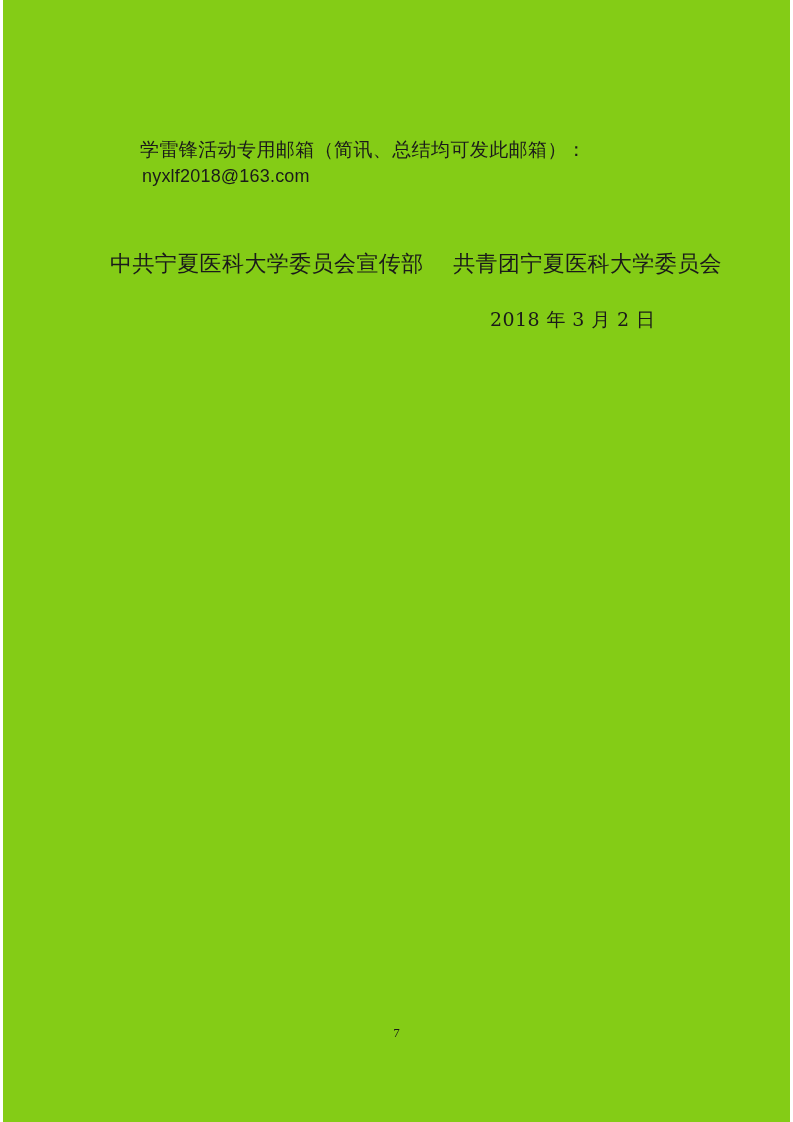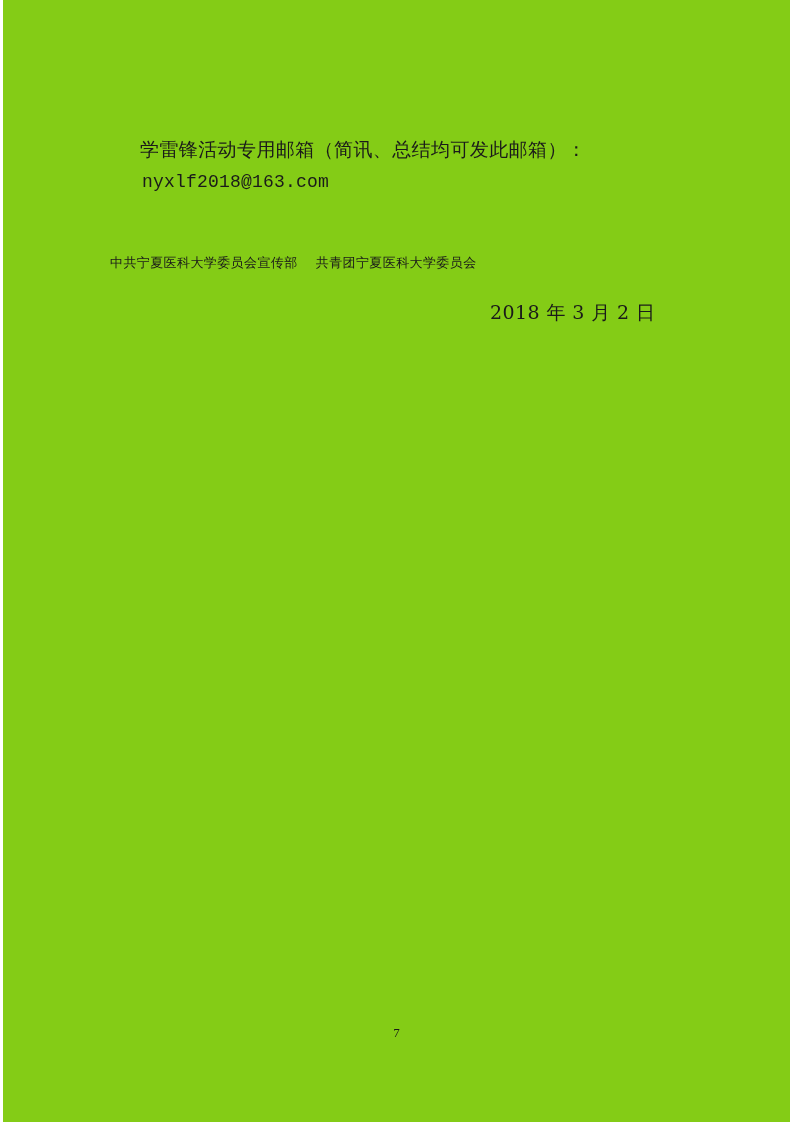--- a/index.html
+++ b/index.html
@@ -30,33 +30,32 @@
     font-size: 19px;
     color: #1a1a1a;
     line-height: 1.75;
     letter-spacing: 0.4px;
     white-space: pre-wrap;
   }
   .indent-1 {
     text-indent: 30px;
   }
   .email-line {
-    font-family: Liberation Mono, monospace;
+    font-family: Liberation Sans, sans-serif;
     font-size: 18px;
     color: #1a1a1a;
     letter-spacing: 0.2px;
-    margin-top: 6px;
     padding-left: 32px;
   }
   .gap {
     height: 62px;
   }
   .signature-line {
     font-family: "DejaVu Serif", "Liberation Serif", serif;
-    font-size: 13px;
+    font-size: 22px;
     color: #1a1a1a;
     letter-spacing: 0.4px;
     white-space: pre;
   }
   .date-line {
     font-family: "DejaVu Serif", "Liberation Serif", serif;
     font-size: 19px;
     color: #1a1a1a;
     letter-spacing: 0.4px;
     margin-top: 28px;

